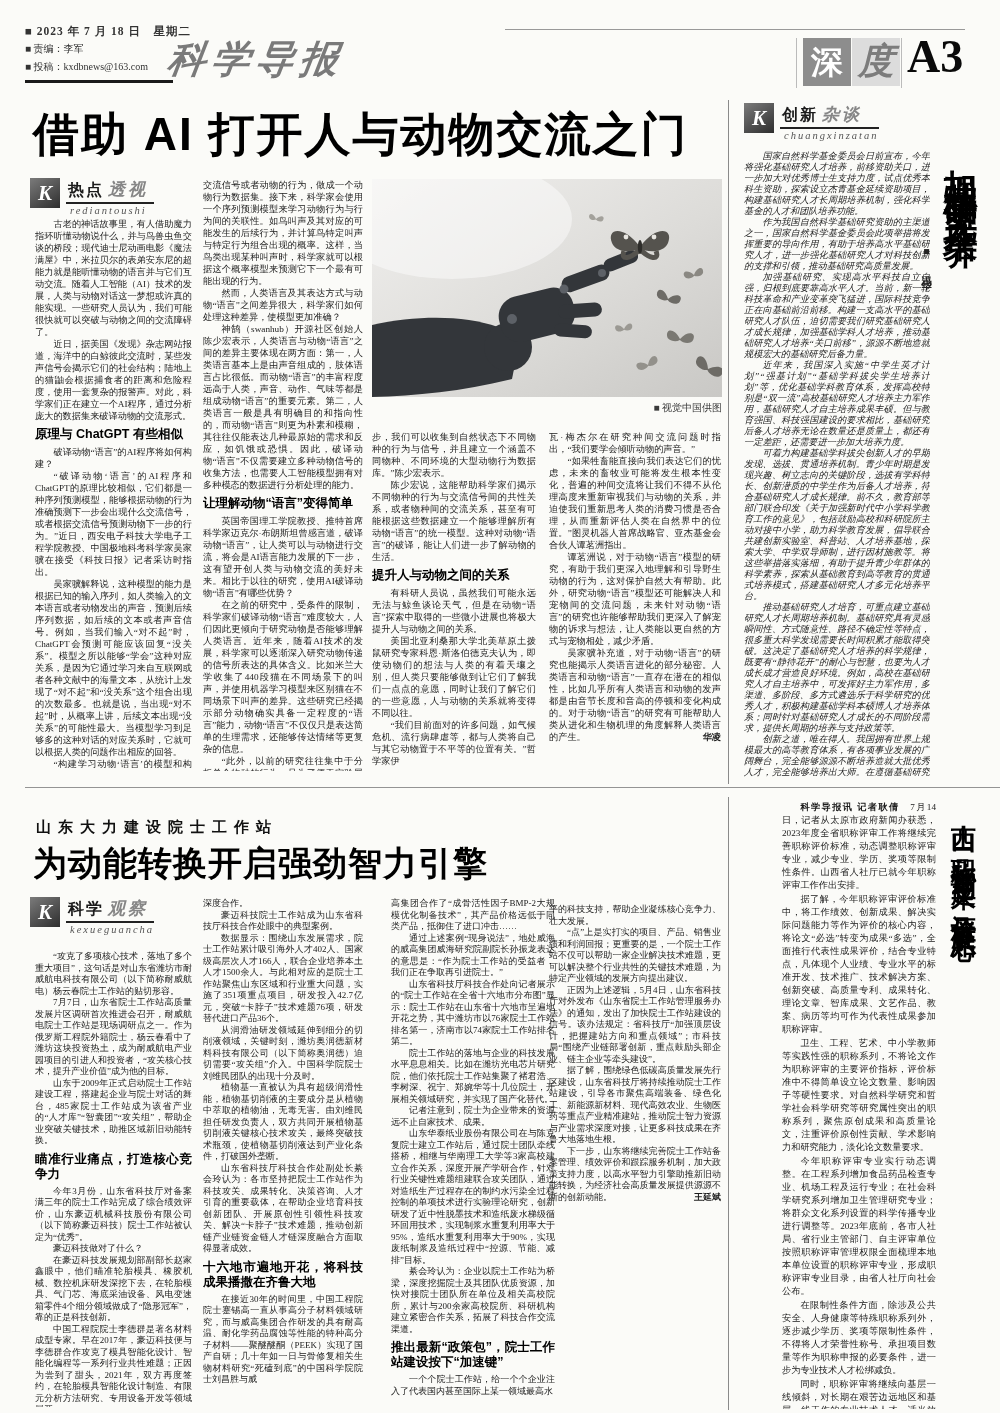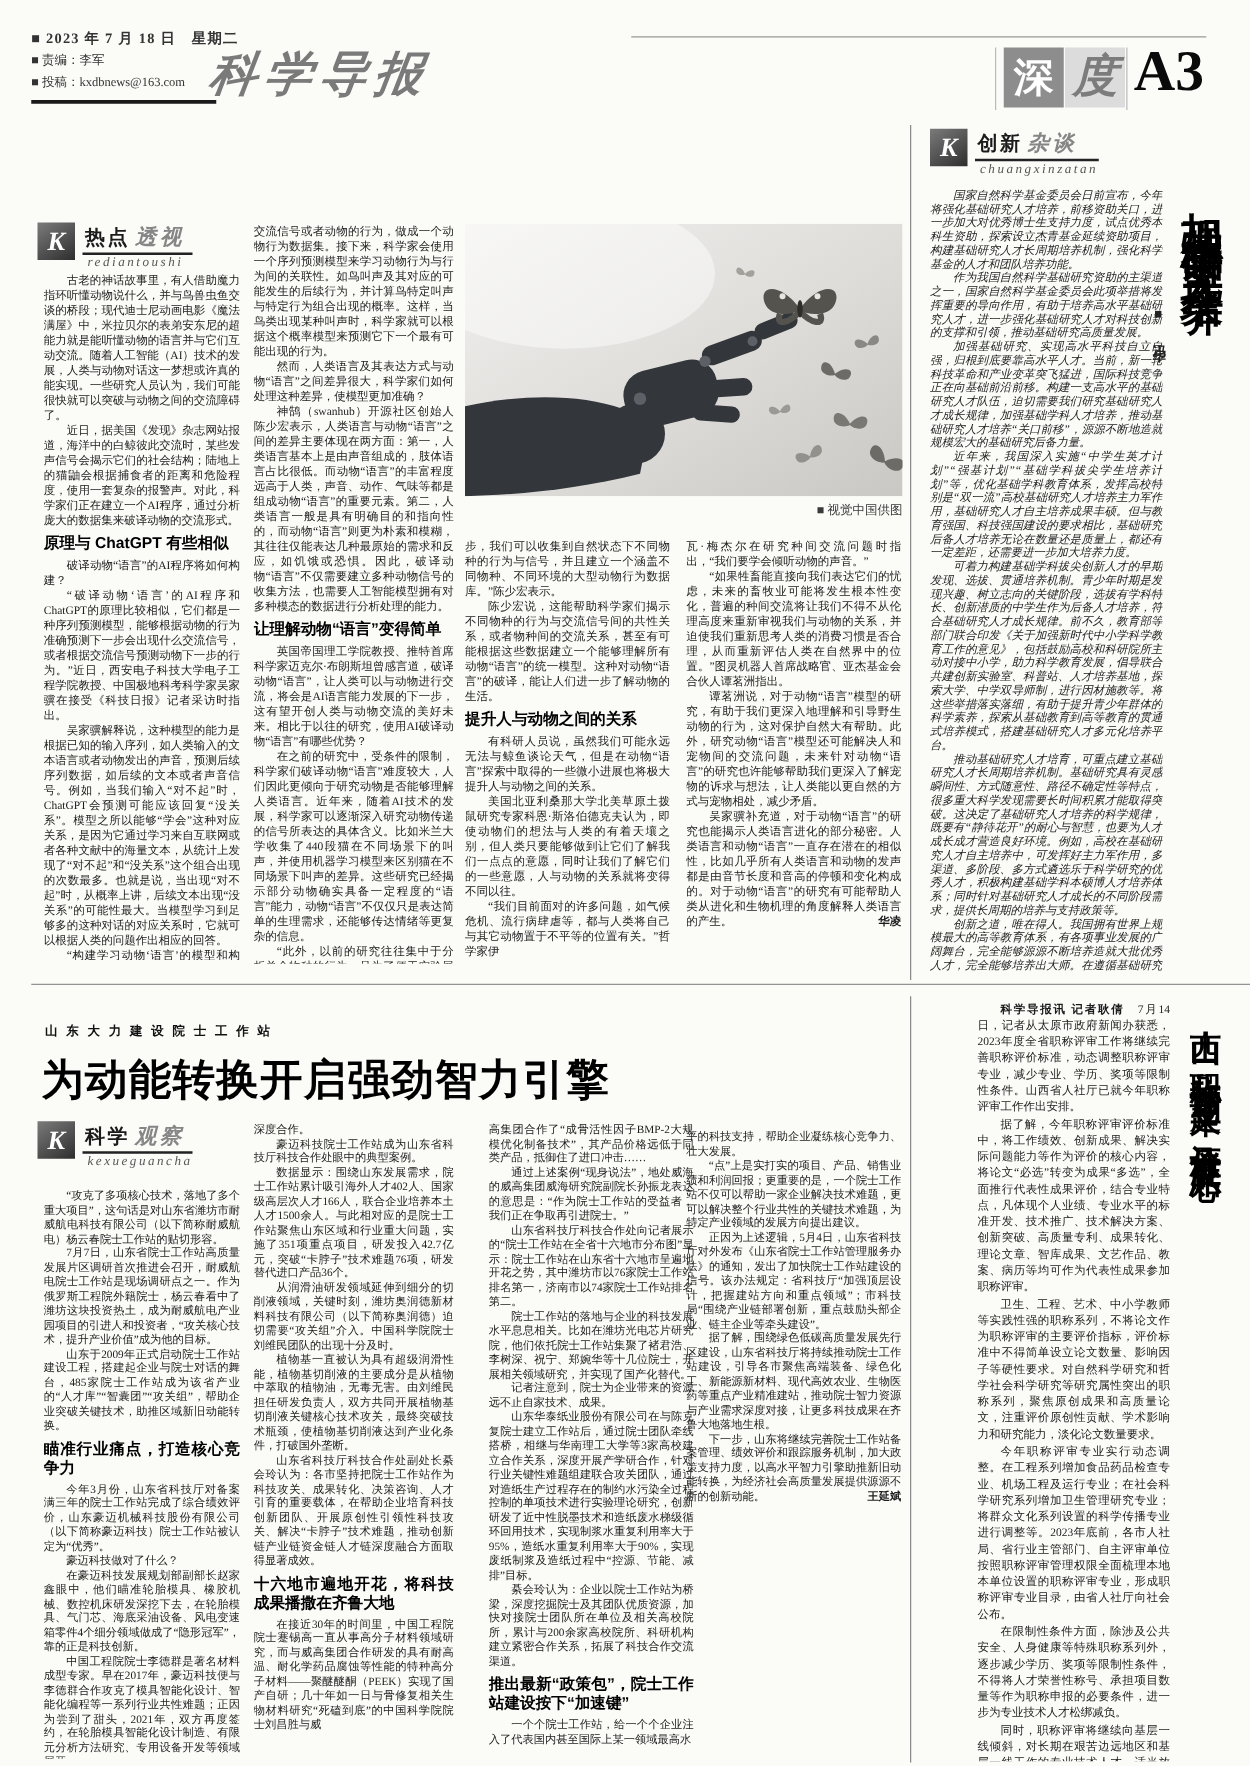--- a/index.html
+++ b/index.html
@@ -38,21 +38,21 @@
   .kw-line { border-bottom:2px solid #222; padding:0 6px 1px 2px; white-space:nowrap; }
   .kw-line b { font-family:Liberation Mono, monospace; font-size:16px; letter-spacing:2px; }
   .kw-line i { font-family:"Liberation Serif",serif; font-size:17px; color:#868686;
                font-weight:bold; letter-spacing:3px; margin-left:4px;text-align:right; }
   .kw-py { font-family:"Liberation Serif",serif; font-style:italic; font-size:10.5px;
            color:#555; letter-spacing:2px; padding:1px 0 0 4px; }
 
   
   #main-headline { left:33px; top:104px; width:692px; font-family:"Liberation Sans",sans-serif;
                    font-weight:900; font-size:46px; letter-spacing:2px; color:#000; white-space:nowrap; }
-  #kicker { left:36px; top:818px; font-family:Liberation Serif, serif; font-size:10px;
+  #kicker { left:36px; top:818px; font-family:Liberation Serif, serif; font-size:15px;
             letter-spacing:7px; font-weight:600; color:#111; }
   #bl-headline { left:33px; top:841px; font-family:"Liberation Sans",sans-serif; font-weight:900;
                  font-size:34px; letter-spacing:1px; color:#000; white-space:nowrap; }
 
   
   .coltext { text-align:justify; overflow:hidden; }
   .coltext p { margin:0; }
   .para { text-indent:2em; }
   .cont { text-indent:0; }
   .subhead { font-family:"Liberation Sans",sans-serif; font-weight:bold; font-size:12.5px;
@@ -109,20 +109,21 @@
   </div>
   <div class="abs" id="hdr-rule"></div>
   <div class="abs" id="masthead">科学导报</div>
   <div class="abs" id="topline"></div>
   <div class="abs hdr-vline" id="hvl1"></div>
   <div class="abs hdr-vline" id="hvl2"></div>
   <div class="abs" id="box-shen">深</div>
   <div class="abs" id="box-du">度</div>
   <div class="abs" id="pageno">A3</div>
 
+  <h1 class="abs" id="main-headline">借助 AI 打开人与动物交流之门</h1>
 
   <div class="abs kicker-icon" style="left:30px;top:178px">
     <span class="ksq">K</span>
     <span class="kwords">
       <span class="kw-line"><b>热点</b><i>透视</i></span>
       <span class="kw-py">rediantoushi</span>
     </span>
   </div>
 
   <div class="abs coltext ai-col" id="ai-c1">

